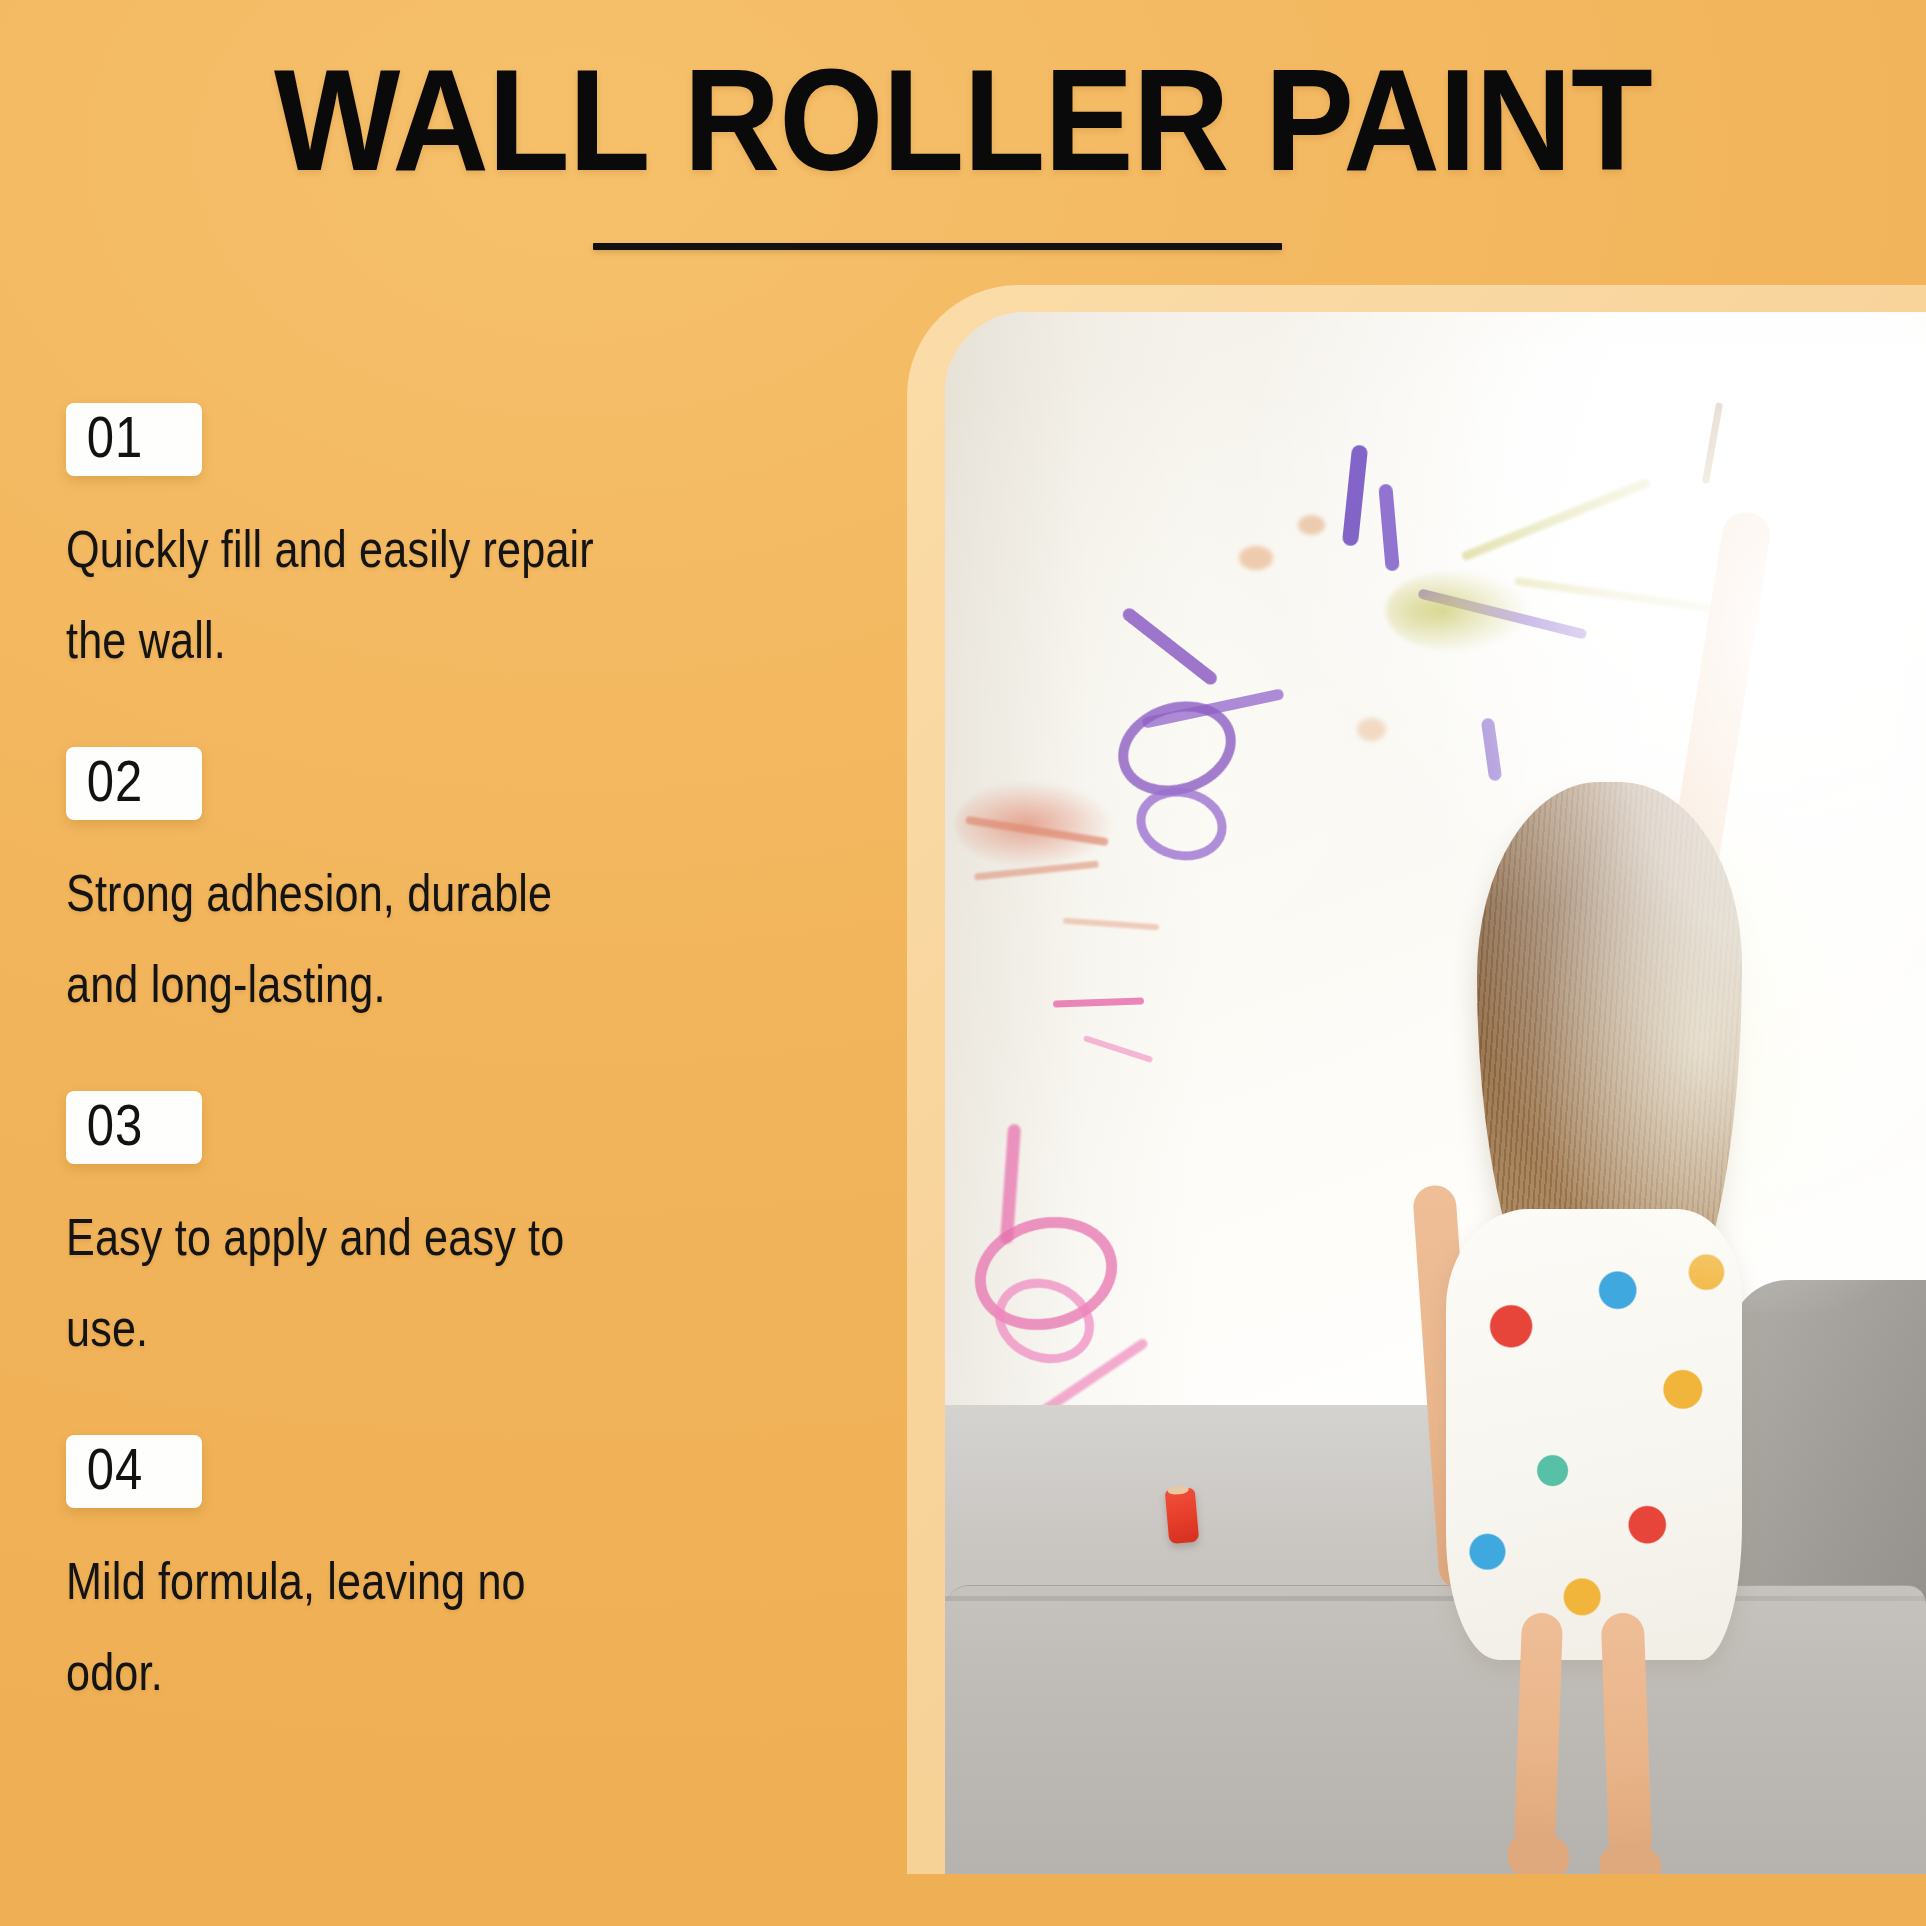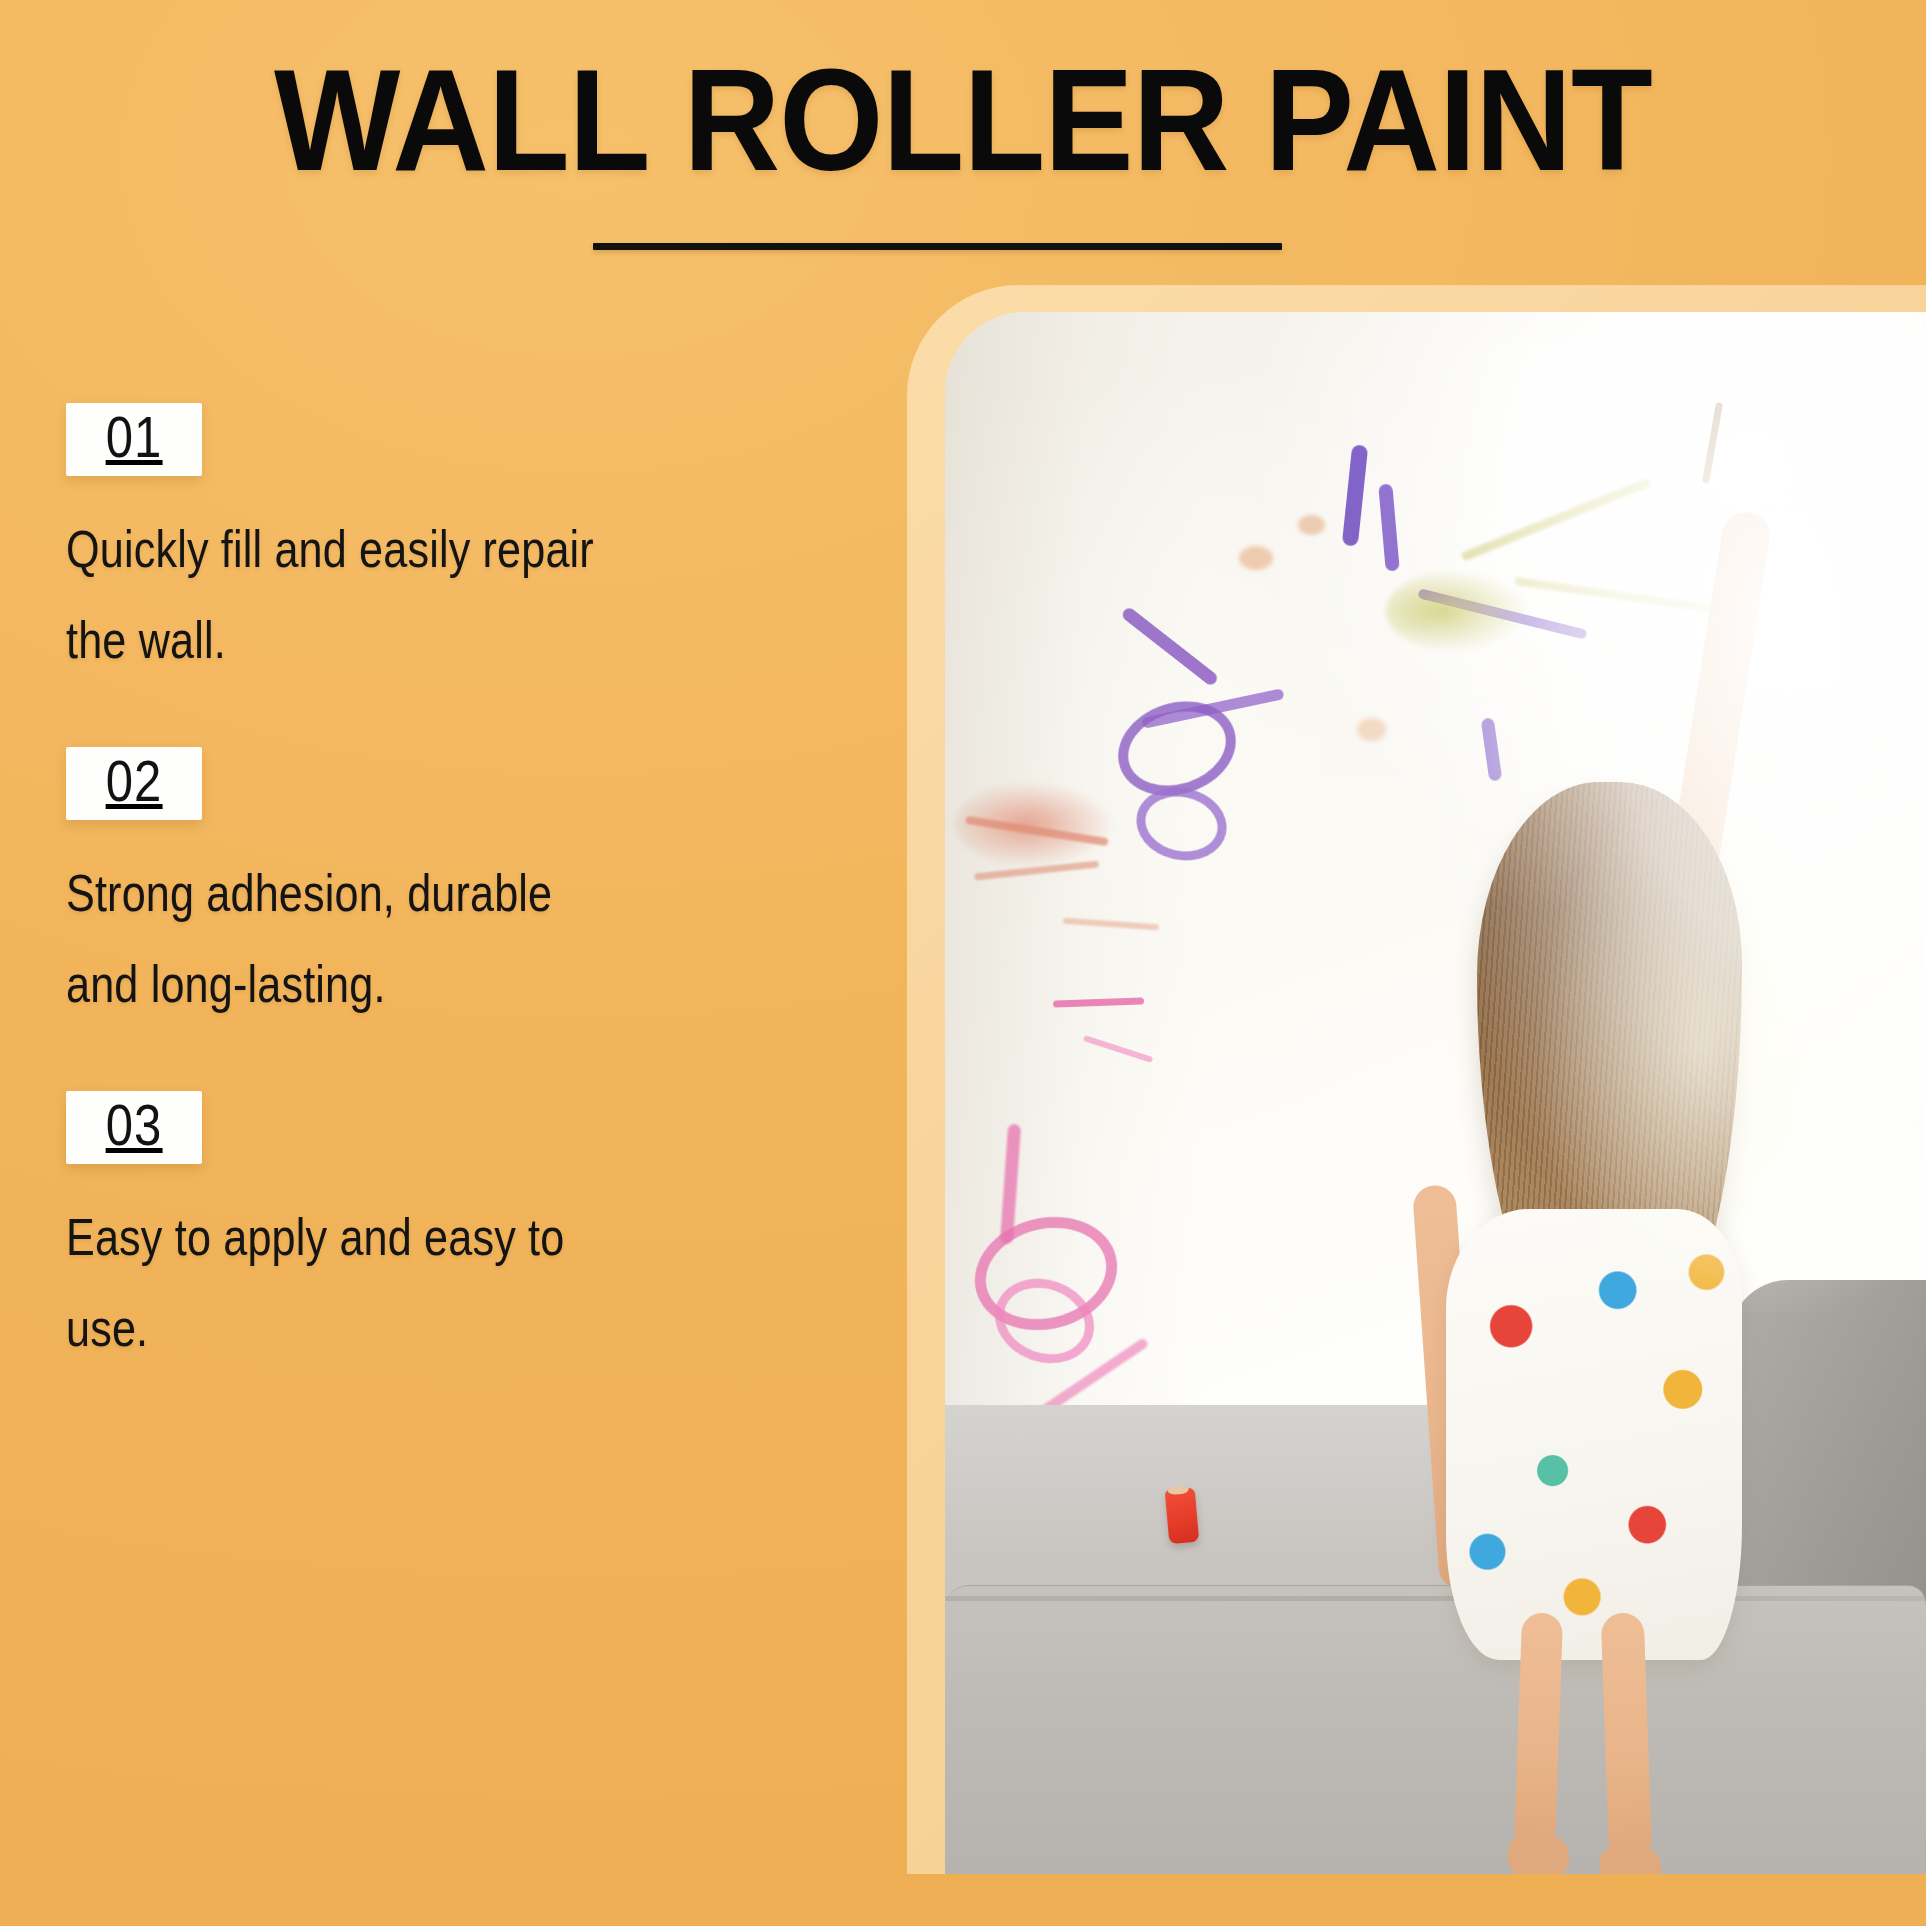--- a/index.html
+++ b/index.html
@@ -47,27 +47,26 @@
   
   #features {
     position:absolute; left:66px; top:403px;
     width:819px; height:1425px;
     z-index:6;
     display:flex; flex-direction:column;
     gap:61px;
   }
   .feature { position:relative; }
   .badge {
-    display:inline-flex; align-items:center; justify-content:center;
+    display:inline-flex; align-items:center; 
     min-width:136px; height:73px;
     padding:0 16.4px 4.8px 16.4px;
     background:#FEFEFC;
-    border-radius:2px;
+    border-radius:8px;
     box-shadow:0 4.8px 10.6px rgba(150,95,15,0.22);
-    text-decoration:underline;
   }
   .badge-num {
     font-family:"Liberation Sans", sans-serif;
     font-weight:400;
     font-size:57px;
     line-height:57px;
     letter-spacing:1.4px;
     color:#121212;
     transform:scaleX(0.86);
     transform-origin:50% 50%;
@@ -314,15 +313,22 @@
   </div>
 
   <div class="feature">
     <div class="badge">
       <span class="badge-num">03</span>
     </div>
     <div class="feature-text">Easy to apply and easy to
 use.</div>
   </div>
 
+  <div class="feature">
+    <div class="badge">
+      <span class="badge-num">04</span>
+    </div>
+    <div class="feature-text">Mild formula, leaving no
+odor.</div>
+  </div>
 
 </div>
 
 
 </body></html>

